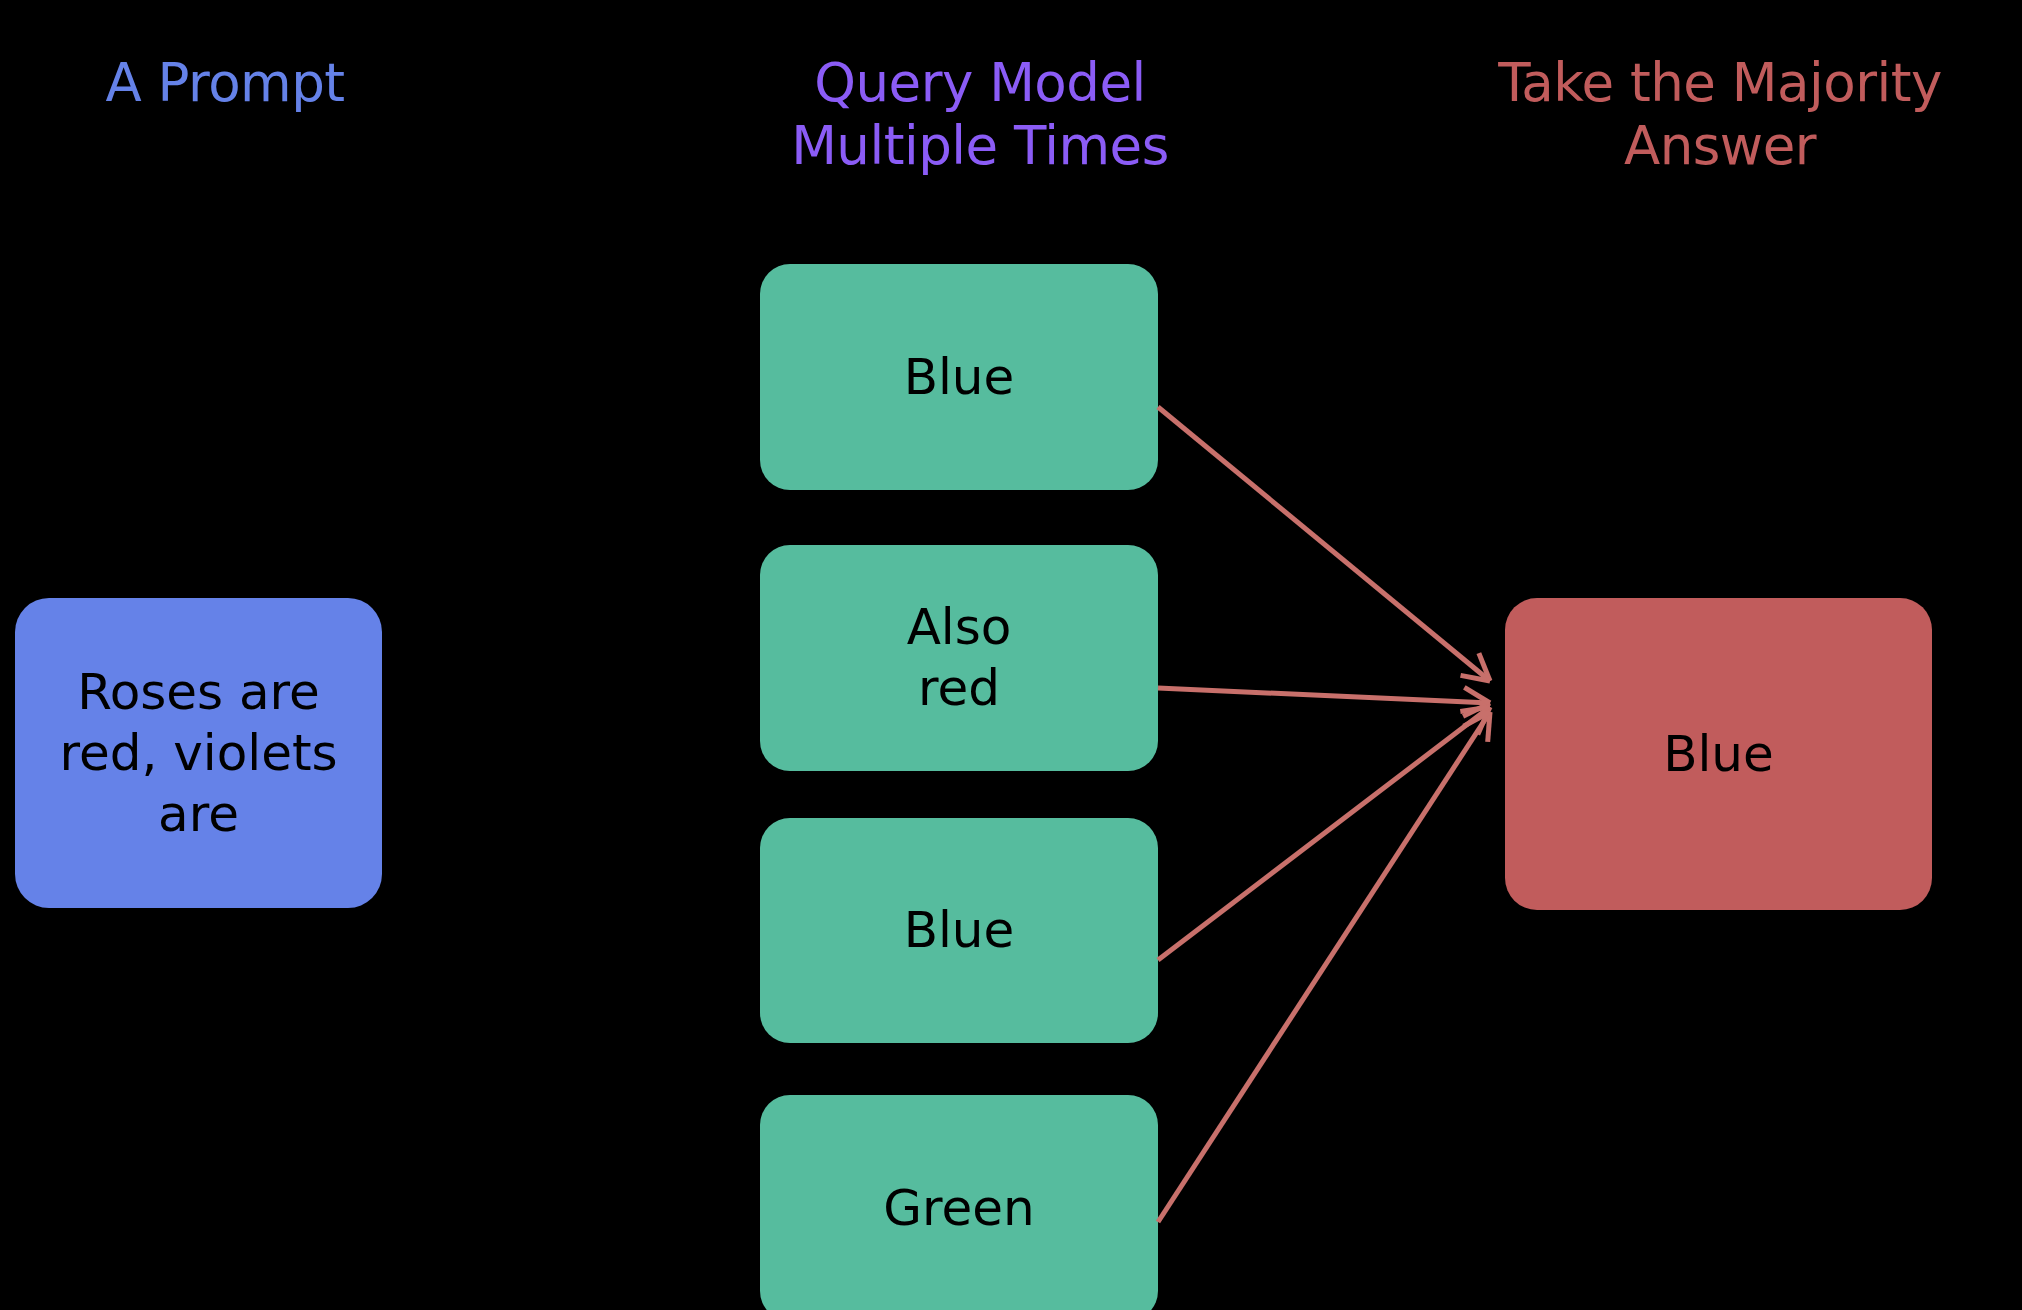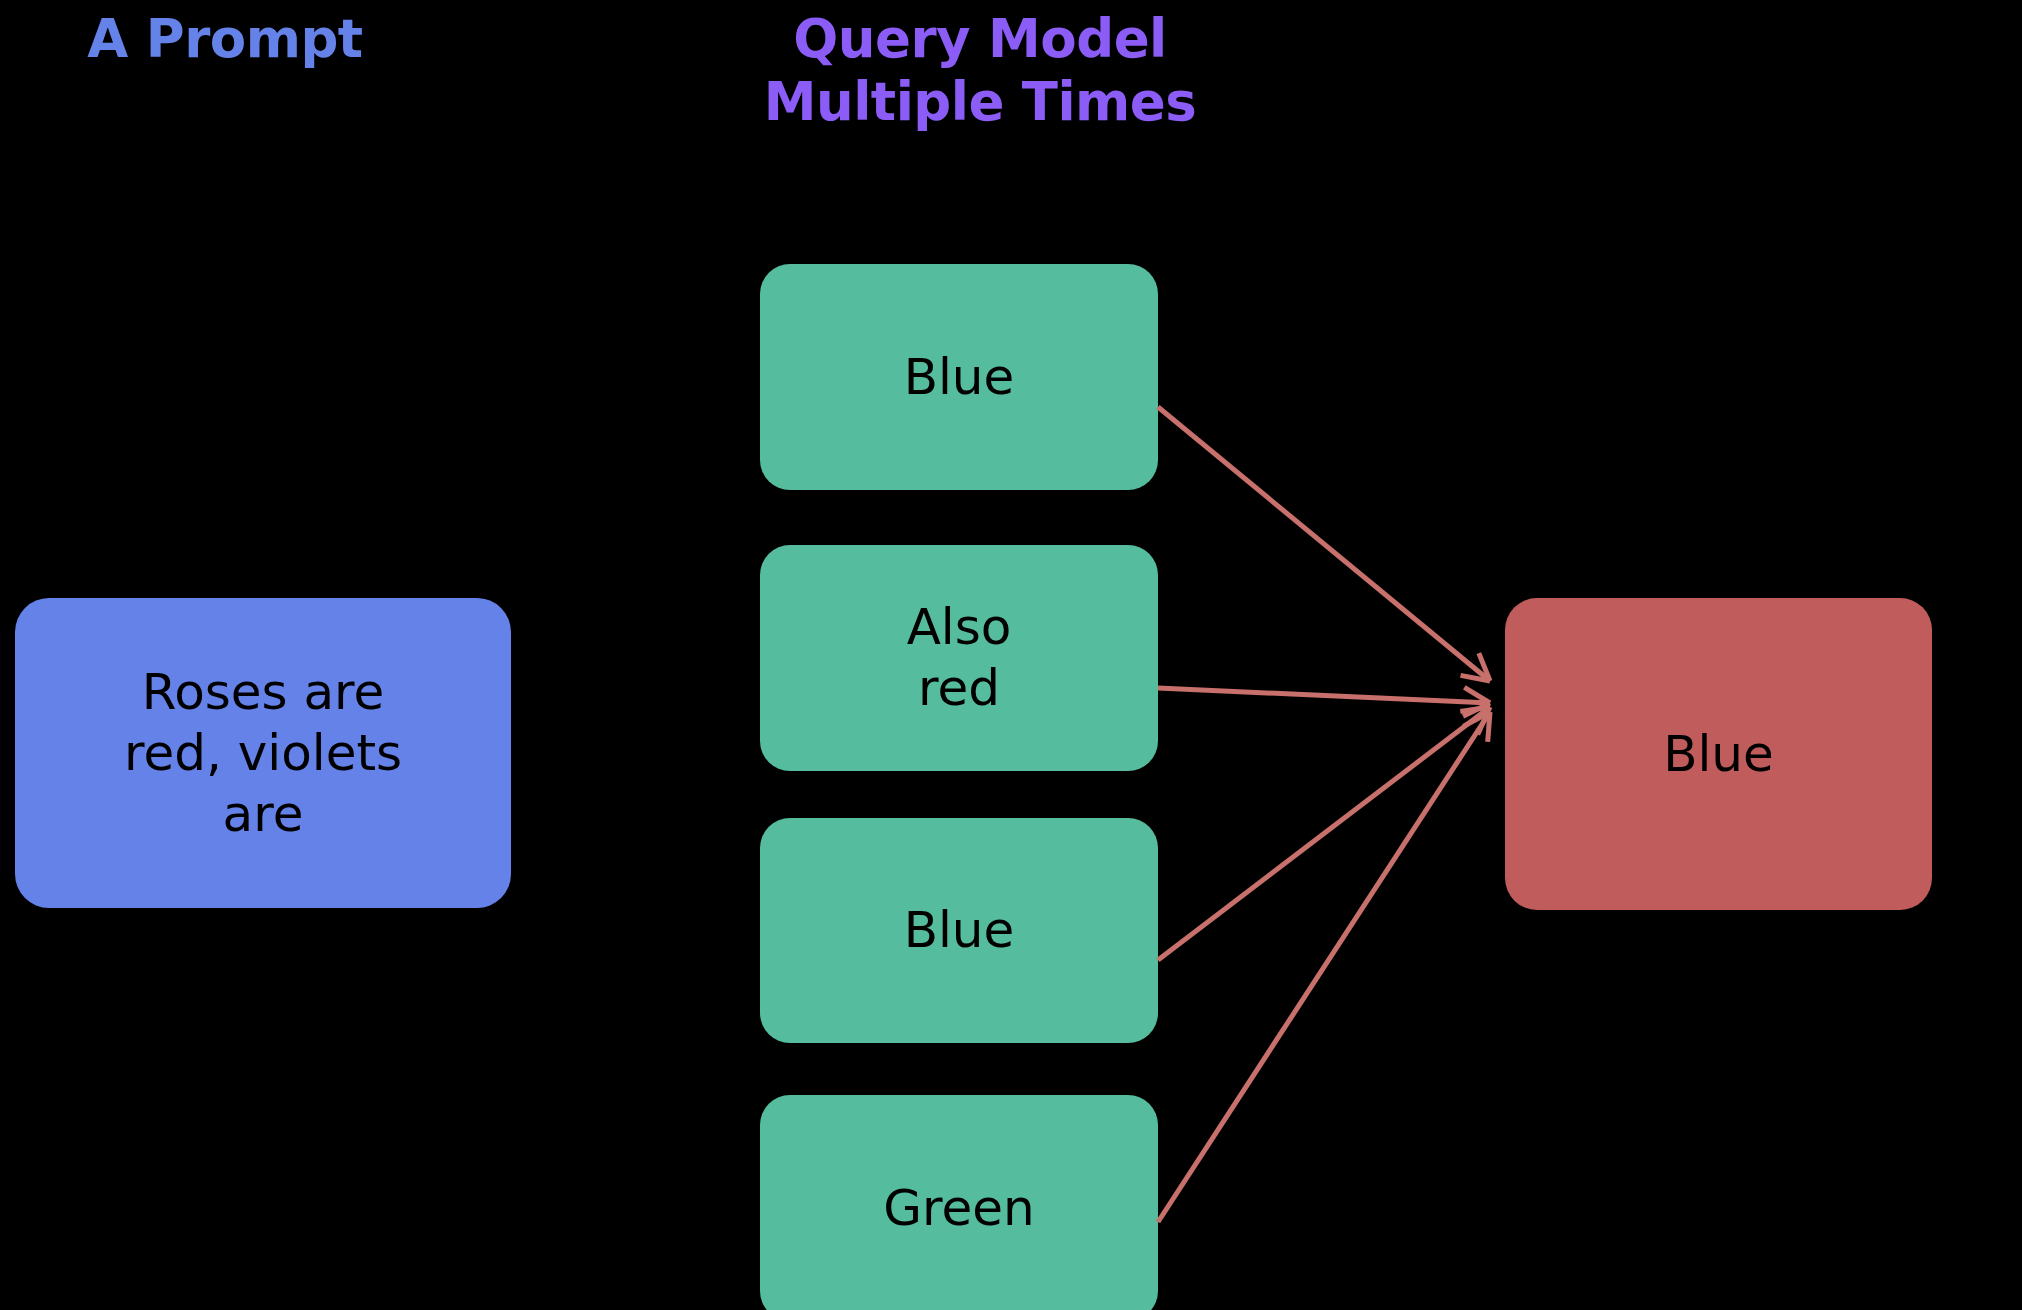--- a/index.html
+++ b/index.html
@@ -19,24 +19,25 @@
     height: 1310px;
     background: #000000;
   }
 
   
   .heading {
     position: absolute;
     text-align: center;
     font-family: "DejaVu Sans", sans-serif;
     font-size: 53px;
-    font-weight: 700;
+    font-weight: 400;
     line-height: 1.18;
     letter-spacing: -0.5px;
     white-space: pre-line;
+    margin-top: 44px;
   }
   #heading-prompt {
     left: 0px;
     top: 8px;
     width: 450px;
     color: #6582e8;
   }
   #heading-query {
     left: 710px;
     top: 8px;
@@ -65,21 +66,21 @@
     line-height: 1.22;
     border-radius: 30px;
     white-space: pre-line;
     padding: 6px 4px;
   }
 
   .node-prompt {
     background: #6582e8;
     left: 15px;
     top: 598px;
-    width: 496px;
+    width: 367px;
     height: 310px;
     border-radius: 34px;
   }
 
   .node-sample {
     background: #56bc9e;
     left: 760px;
     width: 398px;
   }
   #sample-0 { top: 264px;  height: 226px; }
@@ -109,20 +110,22 @@
 </head>
 <body>
 
 <div id="canvas">
 
   <div class="heading" id="heading-prompt">A Prompt</div>
 
   <div class="heading" id="heading-query">Query Model
 Multiple Times</div>
 
+  <div class="heading" id="heading-majority">Take the Majority
+Answer</div>
 
   <div class="node node-prompt">Roses are
 red, violets
 are</div>
 
   <div class="node node-sample" id="sample-0">Blue</div>
 
   <div class="node node-sample" id="sample-1">Also
 red</div>
 

